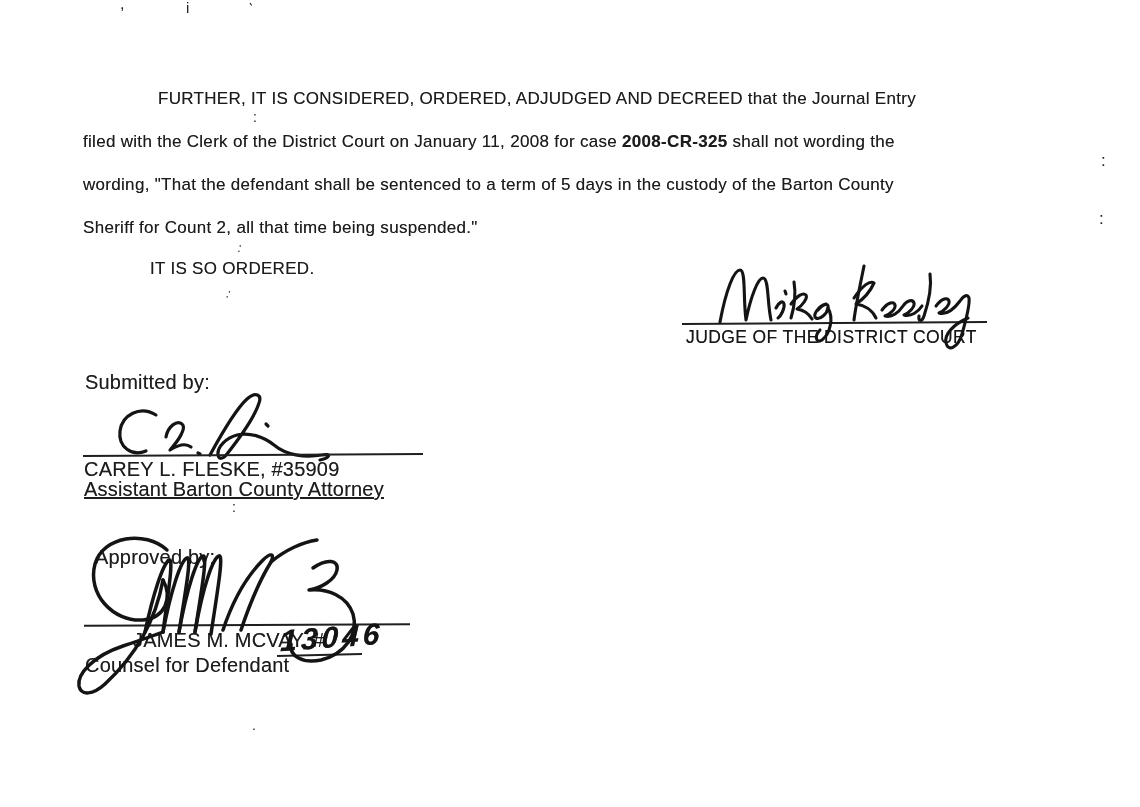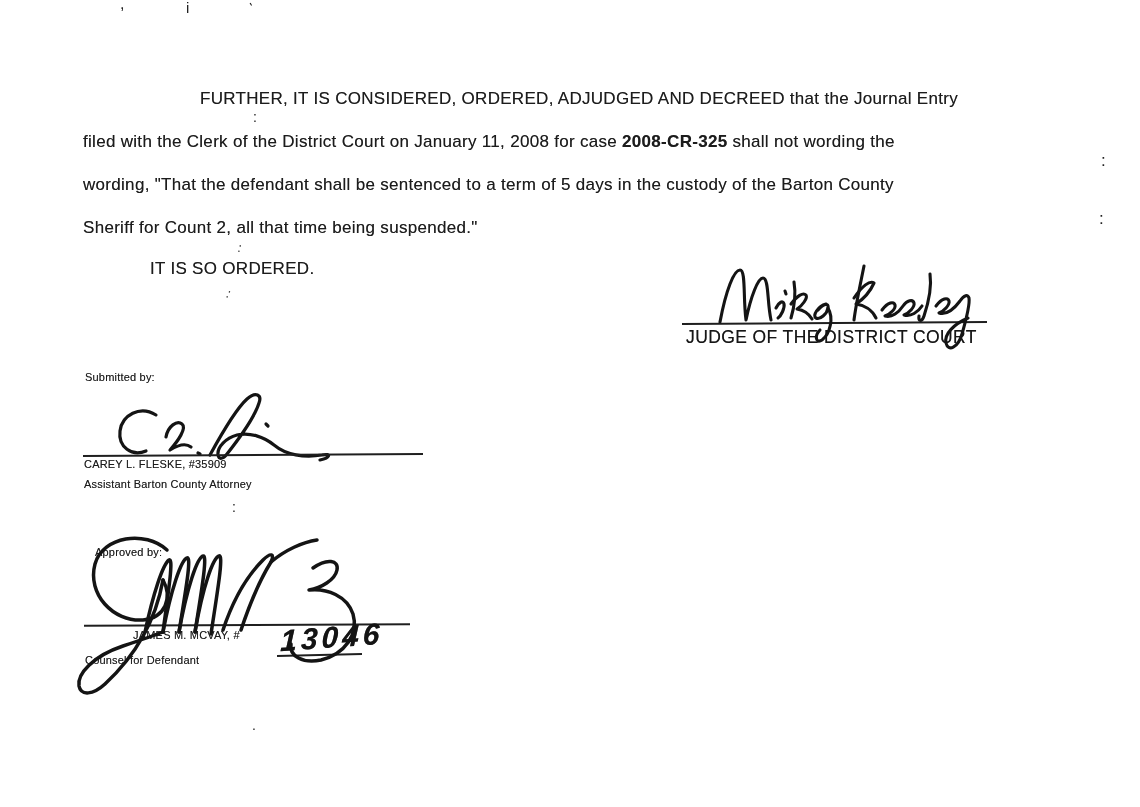--- a/index.html
+++ b/index.html
@@ -22,21 +22,21 @@
   }
   .bold{font-weight:700;}
   .caps-line{
     font-size:17.5px;
     letter-spacing:0.4px;
     white-space:pre;
     color:#161616;
     text-shadow:0 0 0.5px rgba(20,20,20,0.6);
   }
   .small-line{
-    font-size:11px;
+    font-size:20px;
     letter-spacing:0.2px;
     white-space:pre;
     color:#1c1c1c;
     text-shadow:0 0 0.4px rgba(20,20,20,0.5);
   }
   .sig-line{
     height:0;
     border-top:2px solid #1f1f1f;
   }
   .artifact{
@@ -72,21 +72,21 @@
   <div class="abs artifact" style="left:251px;top:0px;font-size:14px;transform:rotate(-30deg);">'</div>
   <div class="abs artifact" style="left:253px;top:110px;font-size:14px;">:</div>
   <div class="abs artifact" style="left:1101px;top:152px;font-size:17px;">:</div>
   <div class="abs artifact" style="left:1099px;top:210px;font-size:17px;">:</div>
   <div class="abs artifact" style="left:238px;top:241px;font-size:13px;transform:rotate(14deg);">:</div>
   <div class="abs artifact" style="left:227px;top:287px;font-size:13px;transform:rotate(24deg);">:</div>
   <div class="abs artifact" style="left:232px;top:500px;font-size:14px;">:</div>
   <div class="abs artifact" style="left:252px;top:718px;font-size:14px;">.</div>
 
   <div>
-    <div class="abs body-line" style="left:158px;top:89px;margin-left:42px;">FURTHER, IT IS CONSIDERED, ORDERED, ADJUDGED AND DECREED that the Journal Entry</div>
+    <div class="abs body-line" style="left:158px;top:89px;">FURTHER, IT IS CONSIDERED, ORDERED, ADJUDGED AND DECREED that the Journal Entry</div>
     <div class="abs body-line" style="left:83px;top:132px;"><span>filed with the Clerk of the District Court on January 11, 2008 for case </span><span class="bold">2008-CR-325</span><span> shall not wording the</span></div>
     <div class="abs body-line" style="left:83px;top:175px;">wording, "That the defendant shall be sentenced to a term of 5 days in the custody of the Barton County</div>
     <div class="abs body-line" style="left:83px;top:218px;">Sheriff for Count 2, all that time being suspended."</div>
     <div class="abs body-line" style="left:150px;top:259px;">IT IS SO ORDERED.</div>
   </div>
 
   <div>
     <div class="abs sig-line" style="left:682px;top:322px;width:305px;transform:rotate(-0.4deg);"></div>
     <div class="abs caps-line" style="left:686px;top:327px;">JUDGE OF THE DISTRICT COURT</div>
     <svg class="sig abs" style="left:688px;top:248px;" width="300" height="108" viewBox="0 0 300 108" aria-label="Mike Keeley signature">
@@ -113,21 +113,21 @@
       <g stroke-width="3.2">
         <path d="M76,22 C60,12 42,22 40,38 C38,54 52,64 66,58"></path>
         <path d="M86,44 C88,33 97,27 102,31 C107,35 98,48 90,57 C98,52 106,50 111,54"></path>
         <path d="M118,60 L120,61"></path>
         <path d="M130,62 C142,40 156,16 167,6 C176,-2 182,2 179,10 C174,26 158,47 147,61 C143,66 139,67 138,62 C137,54 146,45 157,42 C170,39 184,44 194,52 C206,62 224,65 242,62 C252,60 250,65 240,67"></path>
         <path d="M186,31 L188,33"></path>
       </g>
     </svg>
     <div class="abs sig-line" style="left:83px;top:454px;width:340px;transform:rotate(-0.3deg);"></div>
     <div class="abs small-line" style="left:84px;top:458px;">CAREY L. FLESKE, #35909</div>
-    <div class="abs small-line" style="left:84px;top:478px;">Assistant Barton County Attorney</div>
+    <div class="abs small-line" style="left:84px;top:478px;text-decoration:underline;">Assistant Barton County Attorney</div>
   </div>
 
   <div>
     <div class="abs small-line" style="left:95px;top:546px;">Approved by:</div>
     <div class="abs sig-line" style="left:84px;top:624px;width:326px;transform:rotate(-0.3deg);"></div>
     <div class="abs small-line" style="left:85px;top:629px;margin-left:48px;">JAMES M. MCVAY, #</div>
     <div class="abs hand-number" style="left:281px;top:624px;">13046</div>
     <div class="abs sig-line" style="left:277px;top:654px;width:85px;transform:rotate(-1.5deg);"></div>
     <div class="abs small-line" style="left:85px;top:654px;">Counsel for Defendant</div>
     <svg class="sig abs" style="left:45px;top:528px;" width="330" height="175" viewBox="0 0 330 175" aria-label="James McVay signature">

